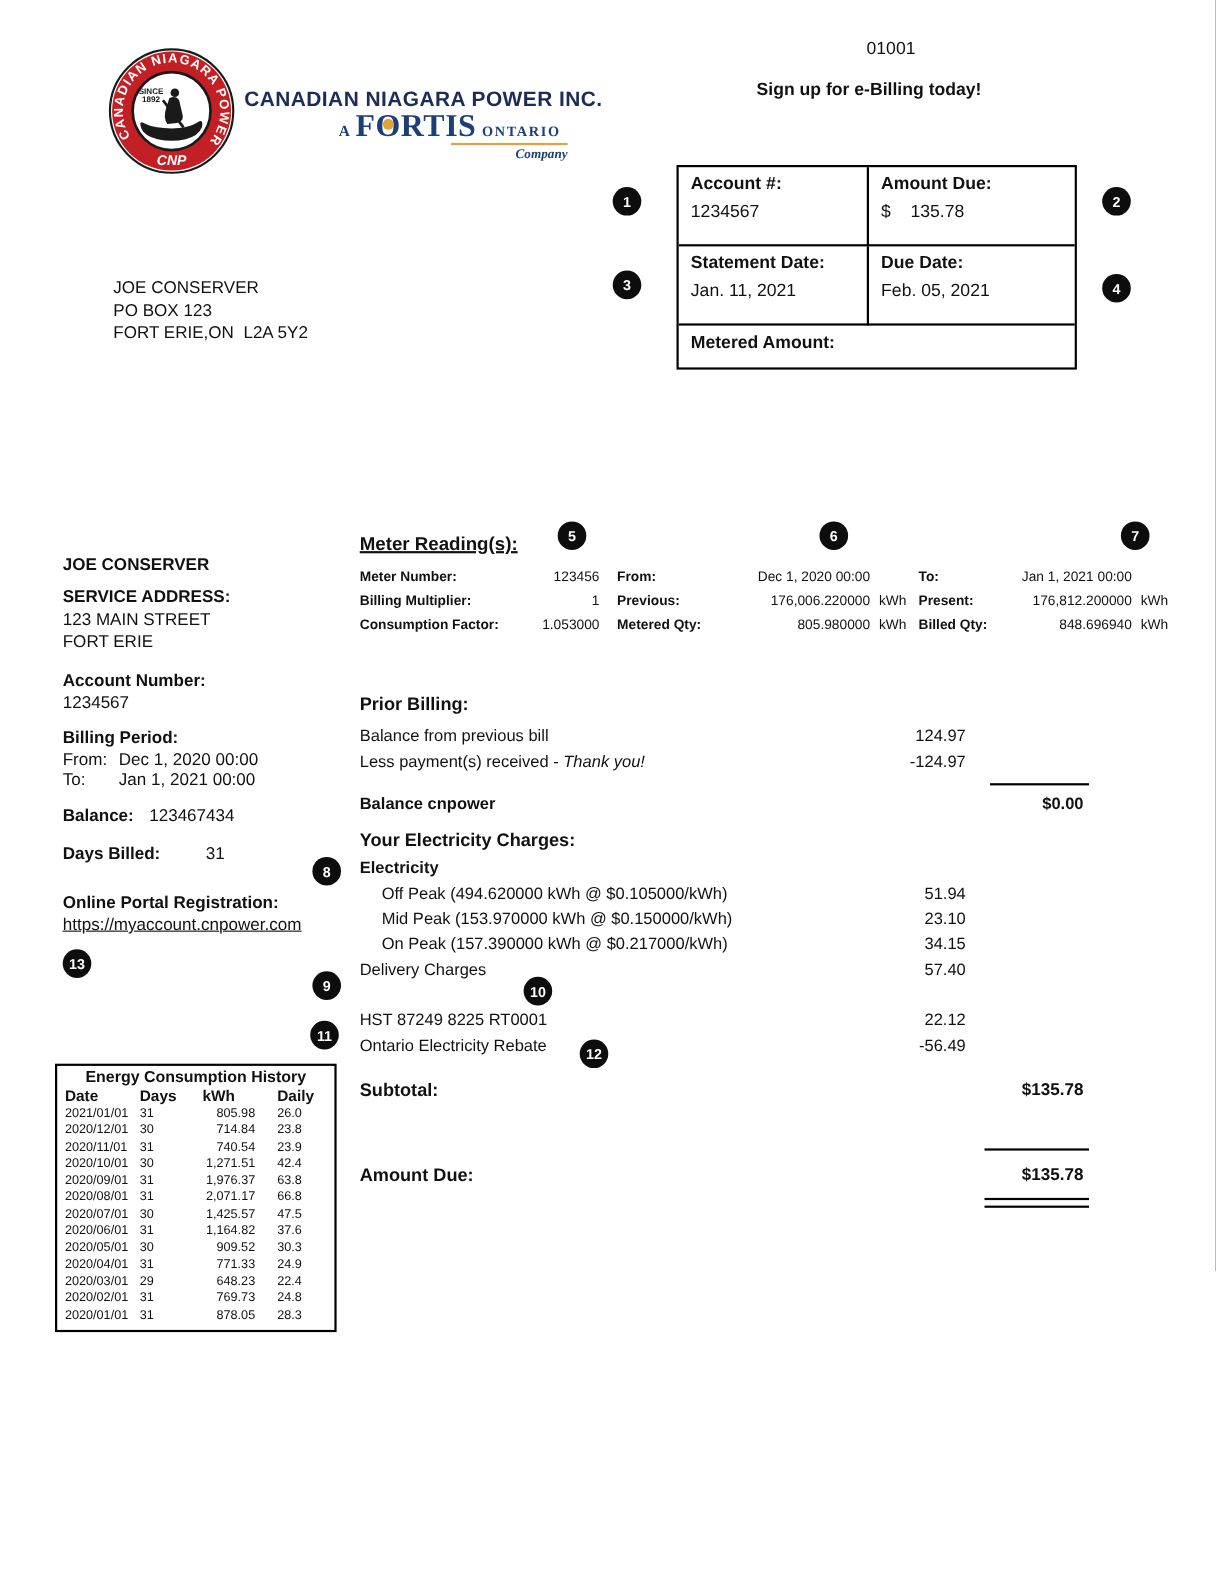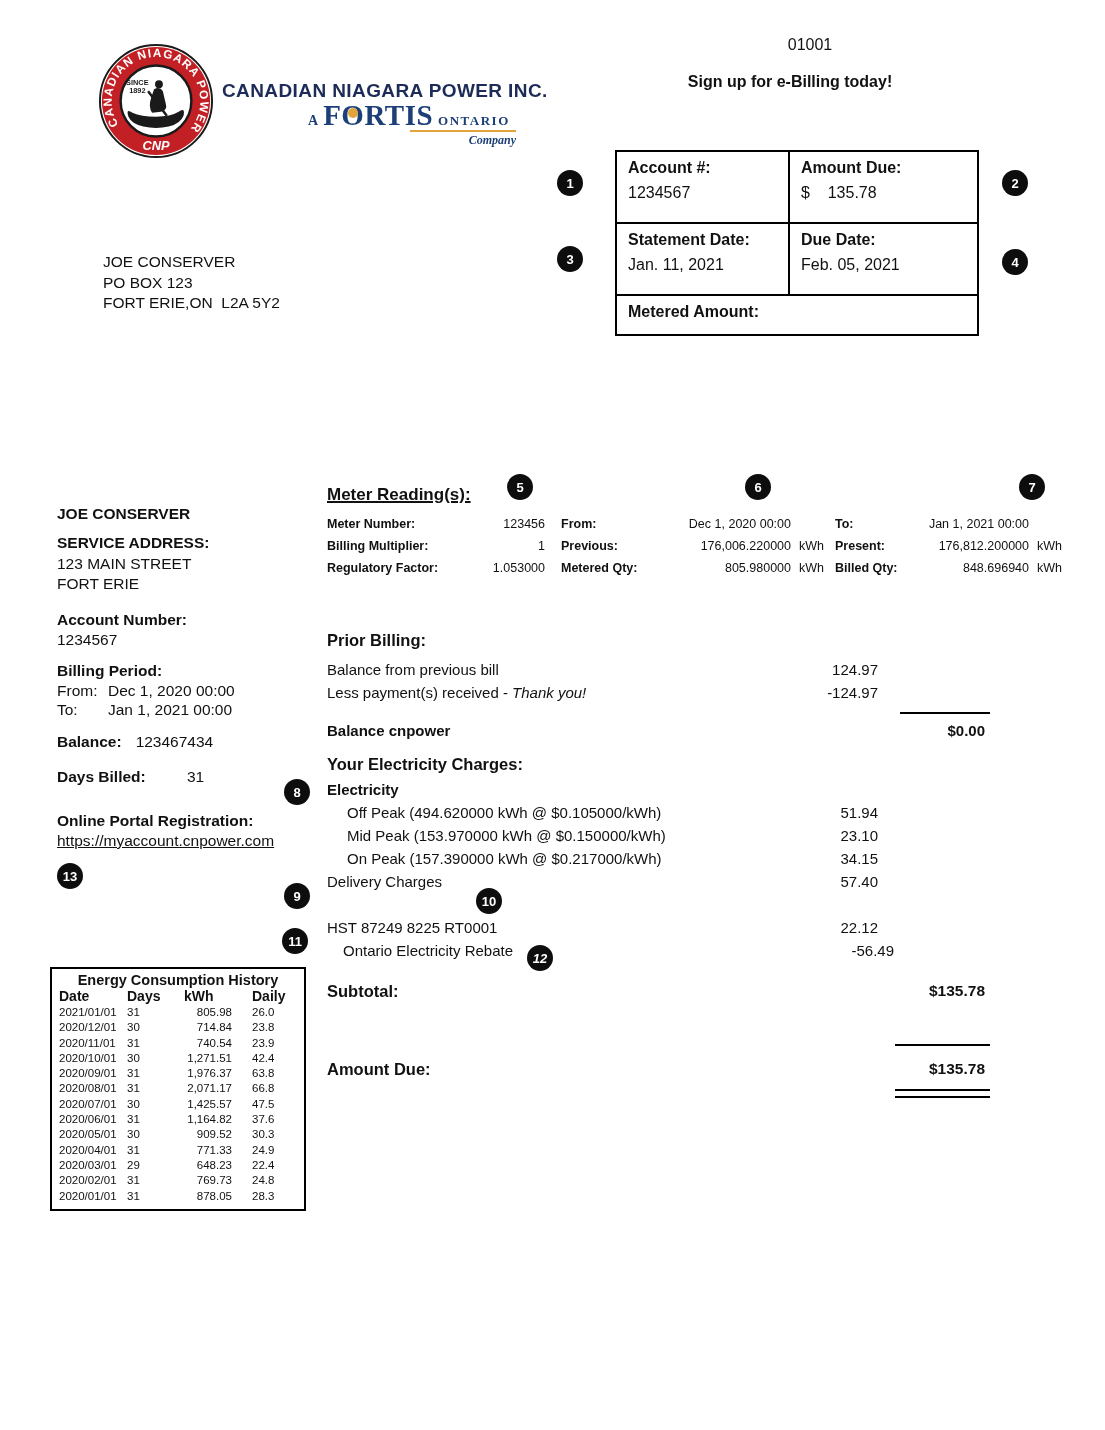--- a/index.html
+++ b/index.html
@@ -156,21 +156,21 @@
   <div class="abs co" style="left:1002px;top:170px;">2</div>
   <div class="abs co" style="left:557px;top:246px;">3</div>
   <div class="abs co" style="left:1002px;top:249px;">4</div>
   <div class="abs co" style="left:507px;top:474px;">5</div>
   <div class="abs co" style="left:745px;top:474px;">6</div>
   <div class="abs co" style="left:1019px;top:474px;">7</div>
   <div class="abs co" style="left:284px;top:779px;">8</div>
   <div class="abs co" style="left:284px;top:883px;">9</div>
   <div class="abs co" style="left:476px;top:888px;">10</div>
   <div class="abs co" style="left:282px;top:928px;">11</div>
-  <div class="abs co" style="left:527px;top:945px;font-style:italic;">12</div>
+  <div class="abs co" style="left:527px;top:945px;">12</div>
   <div class="abs co" style="left:57px;top:863px;">13</div>
 
   <div class="abs meter-head">Meter Reading(s):</div>
   <div class="abs meter">
     <div class="m-row">
       <span class="m-l1">Meter Number:</span>
       <span class="m-v1">123456</span>
       <span class="m-g1"></span>
       <span class="m-l2">From:</span>
       <span class="m-v2">Dec 1, 2020 00:00</span>
@@ -186,21 +186,21 @@
       <span class="m-g1"></span>
       <span class="m-l2">Previous:</span>
       <span class="m-v2">176,006.220000</span>
       <span class="m-u2">kWh</span>
       <span class="m-g2"></span>
       <span class="m-l3">Present:</span>
       <span class="m-v3">176,812.200000</span>
       <span class="m-u3">kWh</span>
     </div>
     <div class="m-row">
-      <span class="m-l1">Regulatory Factor:</span>
+      <span class="m-l1">Consumption Factor:</span>
       <span class="m-v1">1.053000</span>
       <span class="m-g1"></span>
       <span class="m-l2">Metered Qty:</span>
       <span class="m-v2">805.980000</span>
       <span class="m-u2">kWh</span>
       <span class="m-g2"></span>
       <span class="m-l3">Billed Qty:</span>
       <span class="m-v3">848.696940</span>
       <span class="m-u3">kWh</span>
     </div>
@@ -259,21 +259,21 @@
     <span class="amt">34.15</span>
   </div>
   <div class="abs mc" style="top:873px;">
     <span>Delivery Charges</span>
     <span class="amt">57.40</span>
   </div>
   <div class="abs mc" style="top:919px;">
     <span>HST 87249 8225 RT0001</span>
     <span class="amt">22.12</span>
   </div>
-  <div class="abs mc" style="top:942px;margin-left:16px;">
+  <div class="abs mc" style="top:942px;">
     <span>Ontario Electricity Rebate</span>
     <span class="amt">-56.49</span>
   </div>
 
   <div class="abs mc" style="top:982px;">
     <span class="h16">Subtotal:</span>
     <span class="tot" style="font-size:15.5px;">$135.78</span>
   </div>
   <div class="abs rule" style="left:895px;top:1044px;width:95px;"></div>
   <div class="abs mc" style="top:1060px;">

